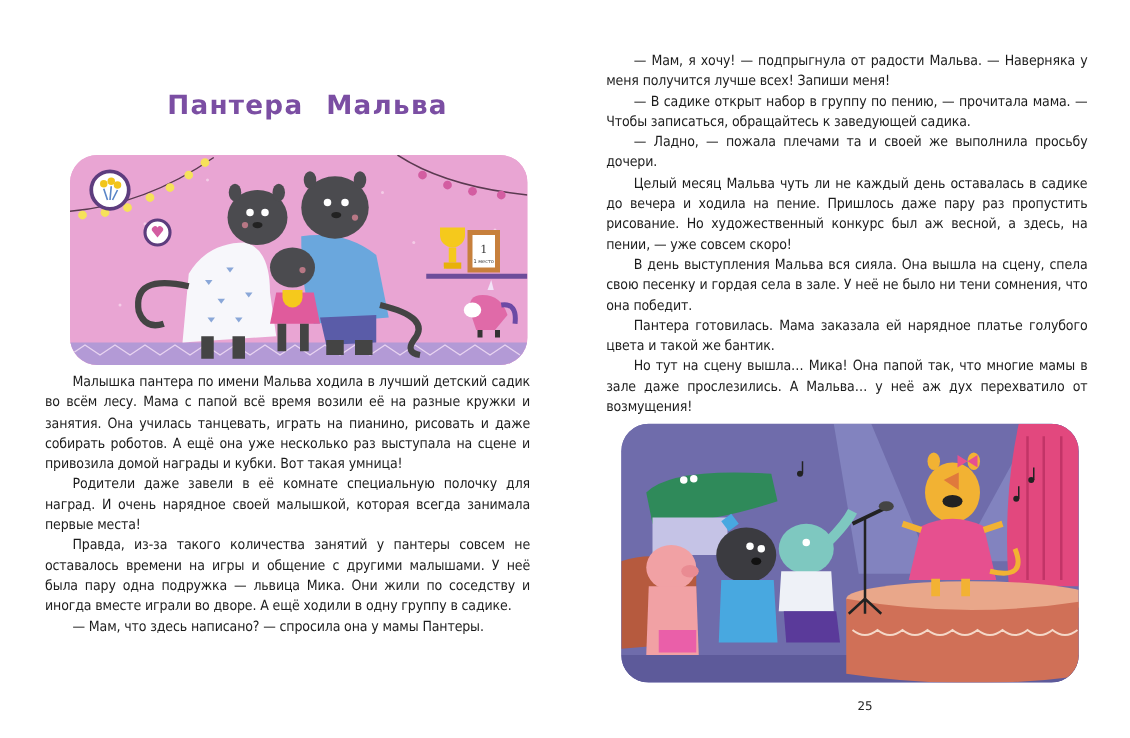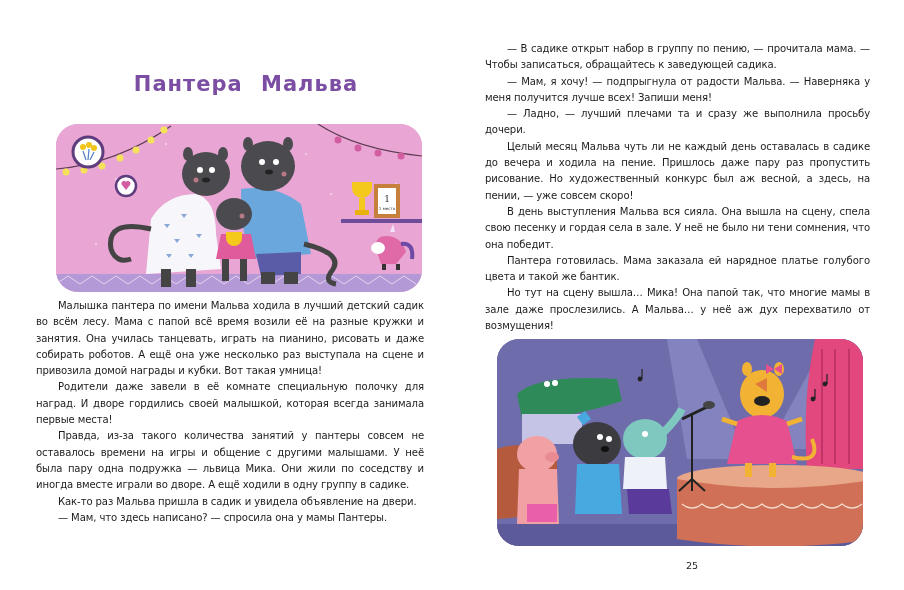--- a/index.html
+++ b/index.html
@@ -151,34 +151,33 @@
       <ellipse cx="322" cy="124" rx="7" ry="6" fill="#fff"></ellipse>
       <path d="M334,108 l3,-8 2,8 z" fill="#f2e3f7"></path>
       <path d="M345,120 Q358,118 356,135" stroke="#6c4aa5" stroke-width="4" fill="none"></path>
       <rect x="326" y="140" width="4" height="6" fill="#333"></rect>
         <rect x="340" y="140" width="4" height="6" fill="#333"></rect>
     </svg>
   </div>
 
   <div class="text-block text-left">
     <p class="para">Малышка пантера по имени Мальва ходила в лучший детский садик во всём лесу. Мама с папой всё время возили её на разные кружки и занятия. Она училась танцевать, играть на пианино, рисовать и даже собирать роботов. А ещё она уже несколько раз выступала на сцене и привозила домой награды и кубки. Вот такая умница!</p>
-    <p class="para">Родители даже завели в её комнате специальную полочку для наград. И дворе гордились своей малышкой, которая всегда занимала первые места!</p>
+    <p class="para">Родители даже завели в её комнате специальную полочку для наград. И очень нарядное своей малышкой, которая всегда занимала первые места!</p>
     <p class="para">Правда, из-за такого количества занятий у пантеры совсем не оставалось времени на игры и общение с другими малышами. У неё была пару одна подружка — львица Мика. Они жили по соседству и иногда вместе играли во дворе. А ещё ходили в одну группу в садике.</p>
-    <p class="para">Как-то раз Мальва пришла в садик и увидела объявление на двери.</p>
     <p class="para">— Мам, что здесь написано? — спросила она у мамы Пантеры.</p>
   </div>
 
   <div class="page-num">24</div>
 </div>
 
 <div class="page page-right">
   <div class="text-block text-right">
+    <p class="para">— Мам, я хочу! — подпрыгнула от радости Мальва. — Наверняка у меня получится лучше всех! Запиши меня!</p>
     <p class="para">— В садике открыт набор в группу по пению, — прочитала мама. — Чтобы записаться, обращайтесь к заведующей садика.</p>
-    <p class="para">— Мам, я хочу! — подпрыгнула от радости Мальва. — Наверняка у меня получится лучше всех! Запиши меня!</p>
-    <p class="para">— Ладно, — лучший плечами та и сразу же выполнила просьбу дочери.</p>
+    <p class="para">— Ладно, — пожала плечами та и своей же выполнила просьбу дочери.</p>
     <p class="para">Целый месяц Мальва чуть ли не каждый день оставалась в садике до вечера и ходила на пение. Пришлось даже пару раз пропустить рисование. Но художественный конкурс был аж весной, а здесь, на пении, — уже совсем скоро!</p>
     <p class="para">В день выступления Мальва вся сияла. Она вышла на сцену, спела свою песенку и гордая села в зале. У неё не было ни тени сомнения, что она победит.</p>
     <p class="para">Пантера готовилась. Мама заказала ей нарядное платье голубого цвета и такой же бантик.</p>
     <p class="para">Но тут на сцену вышла… Мика! Она папой так, что многие мамы в зале даже прослезились. А Мальва… у неё аж дух перехватило от возмущения!</p>
   </div>
 
   <div class="illus illus-right">
     <svg width="366" height="207" viewBox="0 0 366 207">
       <rect width="366" height="207" fill="#6f6cab"></rect>
       <rect y="185" width="366" height="22" fill="#5d5a9a"></rect>

